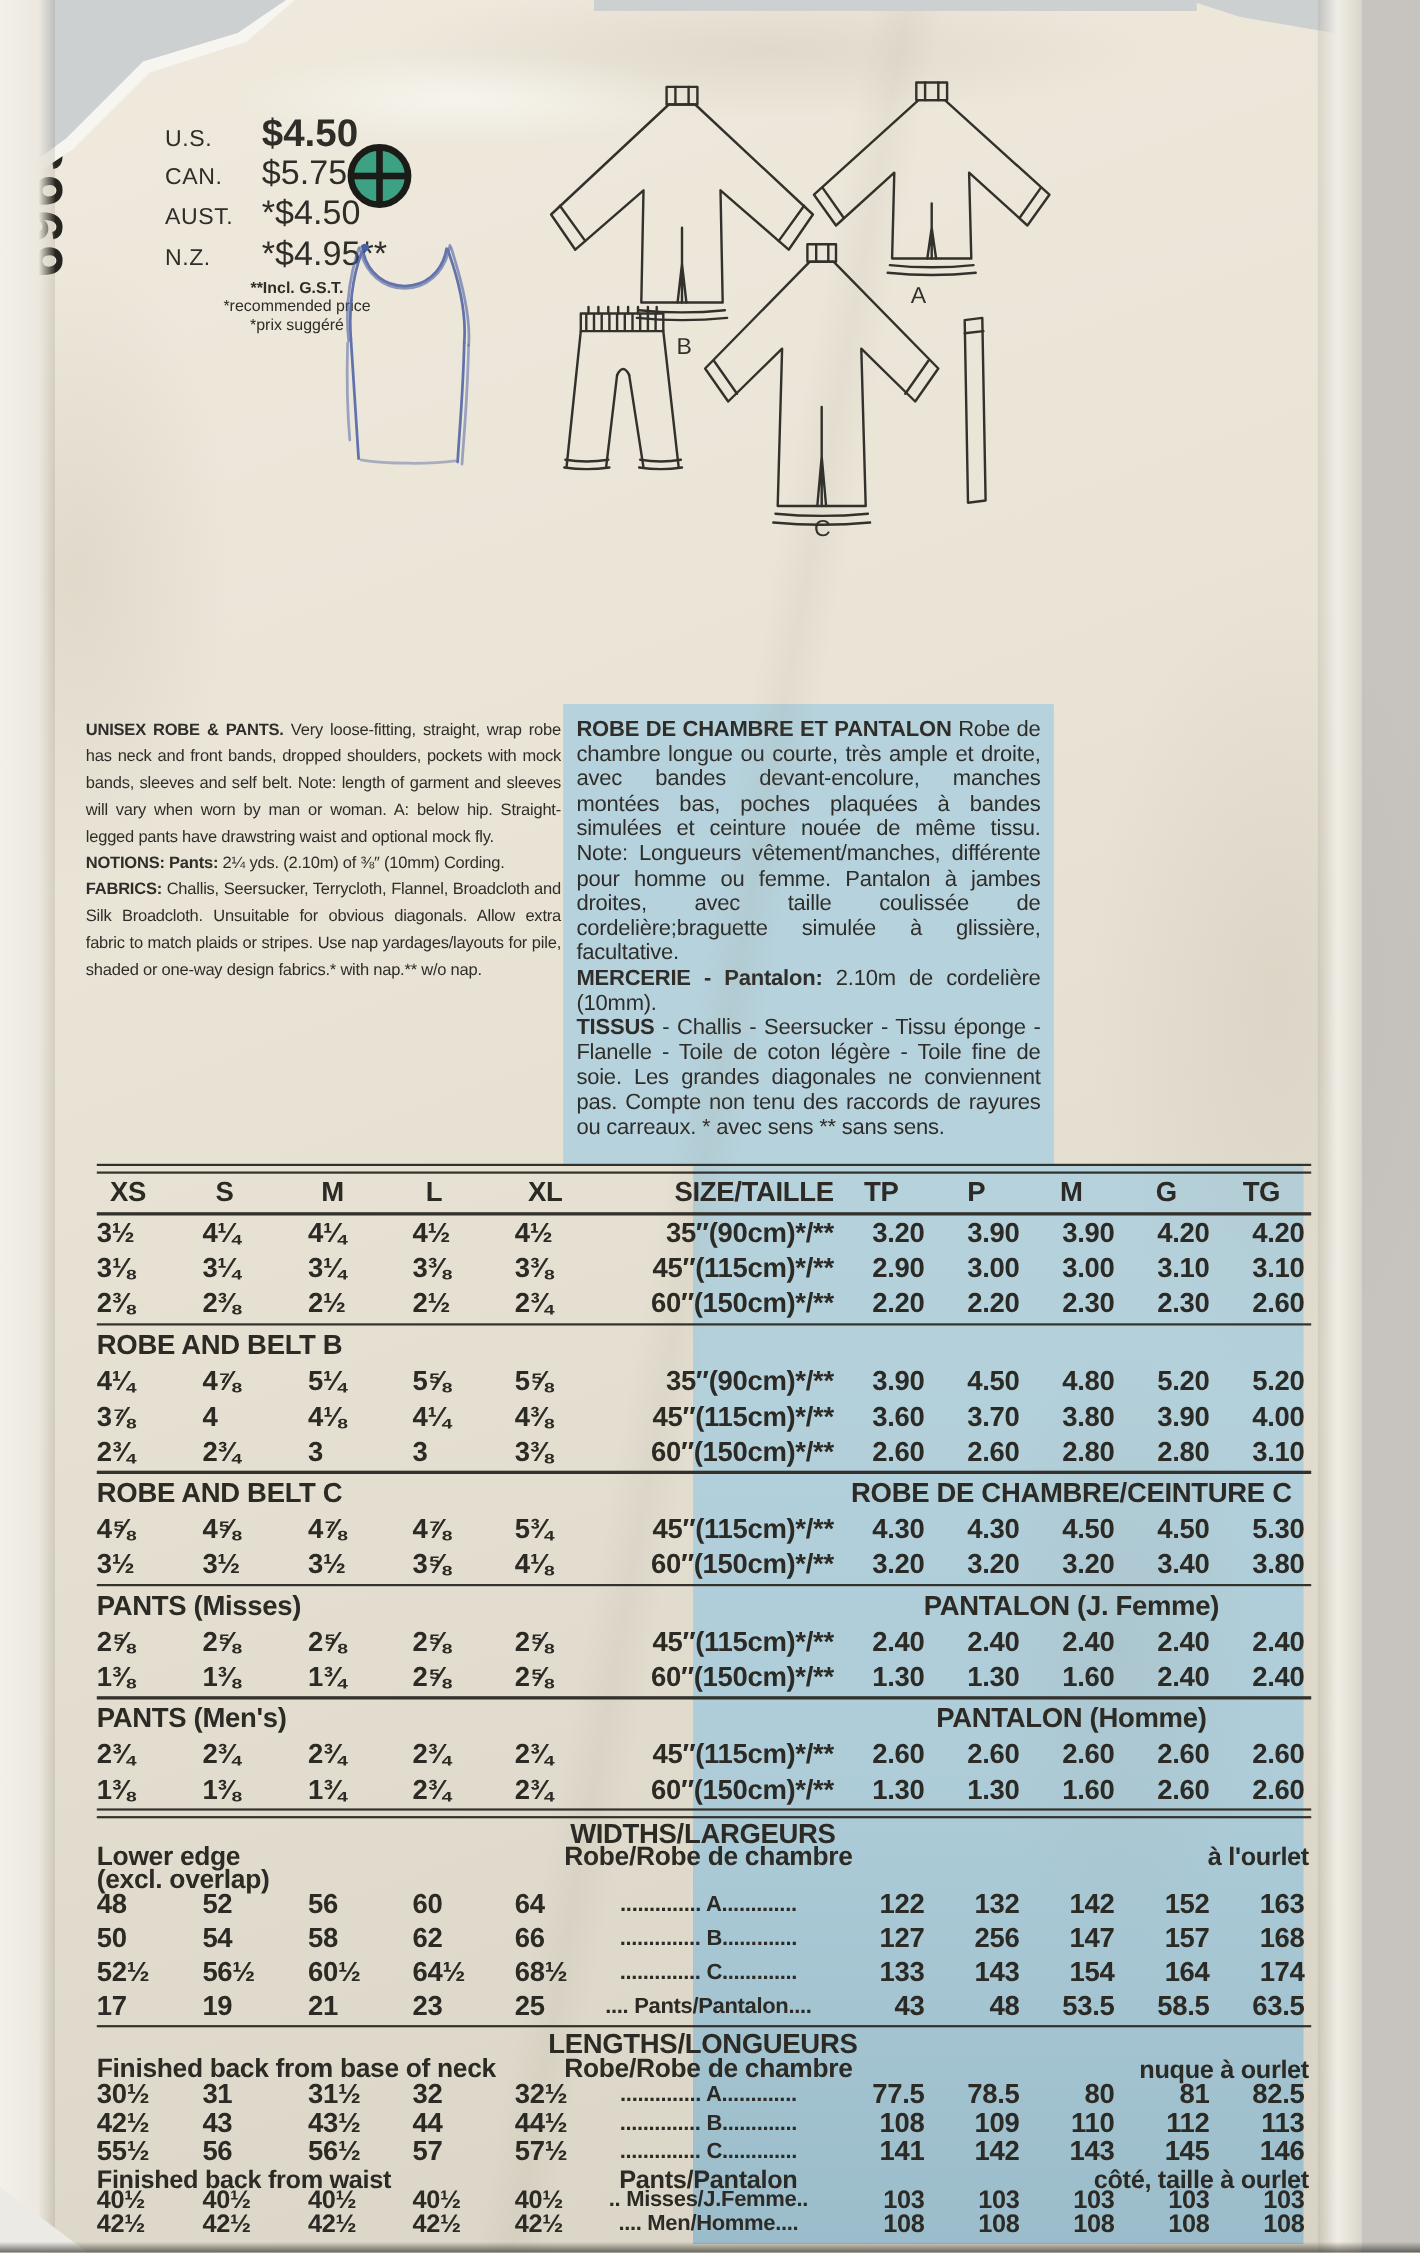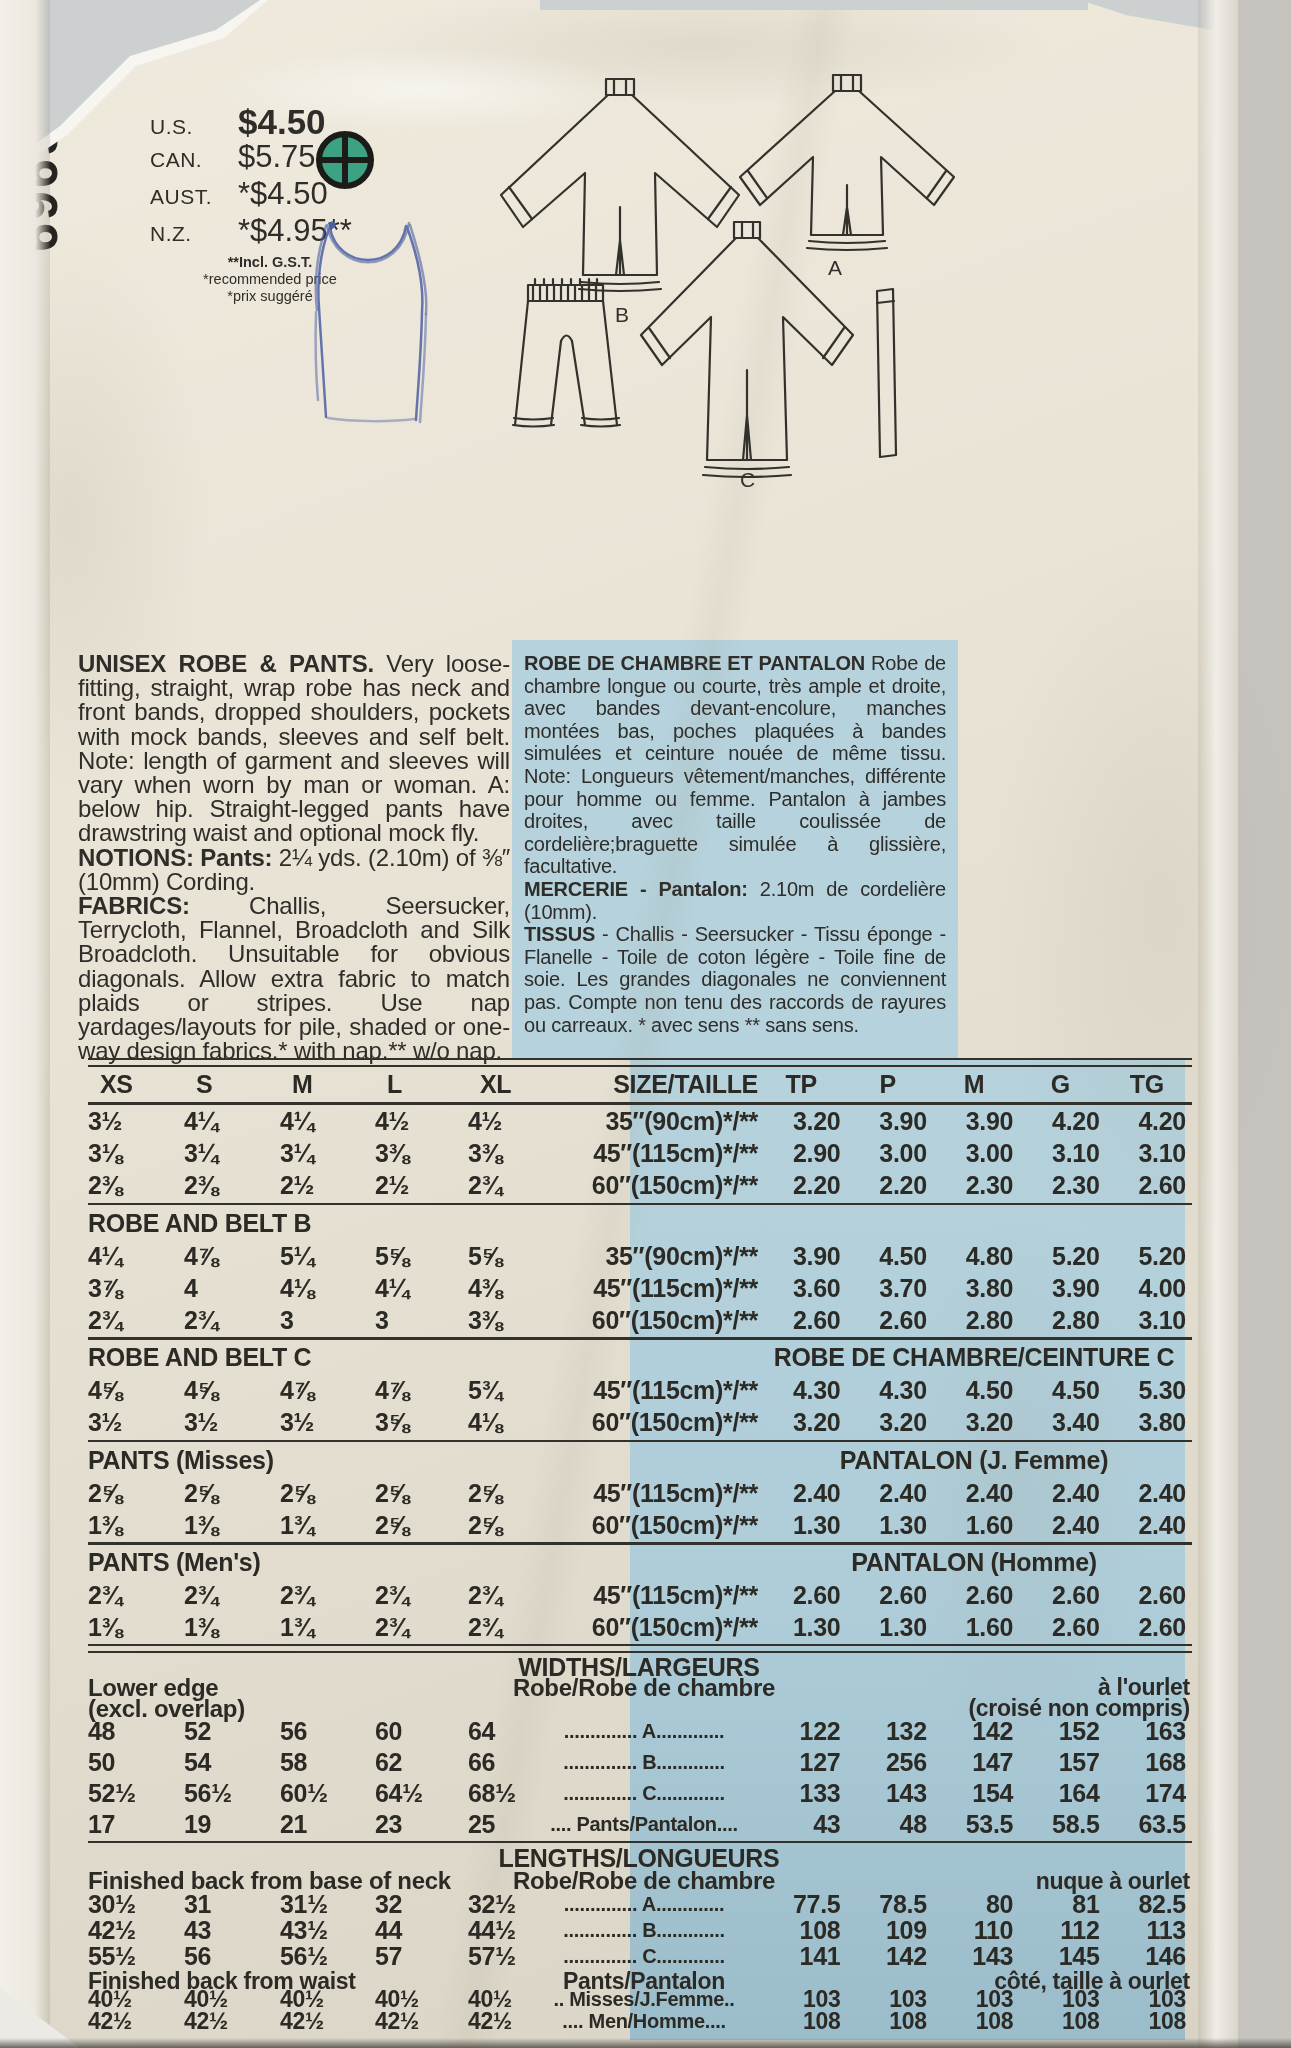--- a/index.html
+++ b/index.html
@@ -51,21 +51,21 @@
   .price-notes{margin-top:4px;text-align:center;font-size:14.5px;line-height:17px;}
   .price-notes .n0{font-weight:700;}
 
   
   .logo{position:absolute;left:316px;top:131px;width:58px;height:58px;border-radius:50%;
     background:#3da184;border:6px solid #1b1b18;}
   .logo::before{content:"";position:absolute;left:-1px;top:20px;width:48px;height:6px;background:#1b1b18;}
   .logo::after{content:"";position:absolute;left:20px;top:-1px;width:6px;height:48px;background:#1b1b18;}
 
   
-  .desc-en{position:absolute;left:78px;top:652px;width:432px;font-size:24px;line-height:24.2px;
+  .desc-en{position:absolute;left:78px;top:652px;width:432px;font-size:15px;line-height:24.2px;
     text-align:justify;letter-spacing:-.2px;}
   .fr-box{position:absolute;left:512px;top:640px;width:446px;height:418px;background:#b6d2dc;}
   .desc-fr{padding:12px 12px 0 12px;font-size:20px;line-height:22.6px;text-align:justify;letter-spacing:-.2px;}
   .para{margin:0;}
   .lead{font-weight:700;}
   .blue-strip{position:absolute;left:630px;top:1058px;width:555px;height:982px;
     background:linear-gradient(180deg,#b6d2dc 0%,#aecdd9 55%,#9bbcca 100%);}
 
   
   .tables{position:absolute;left:80px;top:1058px;width:1112px;padding-left:8px;
@@ -339,21 +339,20 @@
     <div class="trow hrow">
       <div class="cell title">WIDTHS/LARGEURS</div>
     </div>
     <div class="trow hrow">
       <div class="cell side-l">Lower edge</div>
       <div class="cell subtitle">Robe/Robe de chambre</div>
       <div class="cell side-r">à l'ourlet</div>
     </div>
     <div class="trow hrow">
       <div class="cell side-l">(excl. overlap)</div>
-      <div class="cell side-r">(croisé non compris)</div>
     </div>
     <div class="trow wrow">
       <div class="cgroup"><span class="cell us">48</span><span class="cell us">52</span><span class="cell us">56</span><span class="cell us">60</span><span class="cell us">64</span></div>
       <div class="cell leader">.............. A.............</div>
       <div class="cgroup"><span class="cell metric">122</span><span class="cell metric">132</span><span class="cell metric">142</span><span class="cell metric">152</span><span class="cell metric">163</span></div>
     </div>
     <div class="trow wrow">
       <div class="cgroup"><span class="cell us">50</span><span class="cell us">54</span><span class="cell us">58</span><span class="cell us">62</span><span class="cell us">66</span></div>
       <div class="cell leader">.............. B.............</div>
       <div class="cgroup"><span class="cell metric">127</span><span class="cell metric">256</span><span class="cell metric">147</span><span class="cell metric">157</span><span class="cell metric">168</span></div>

